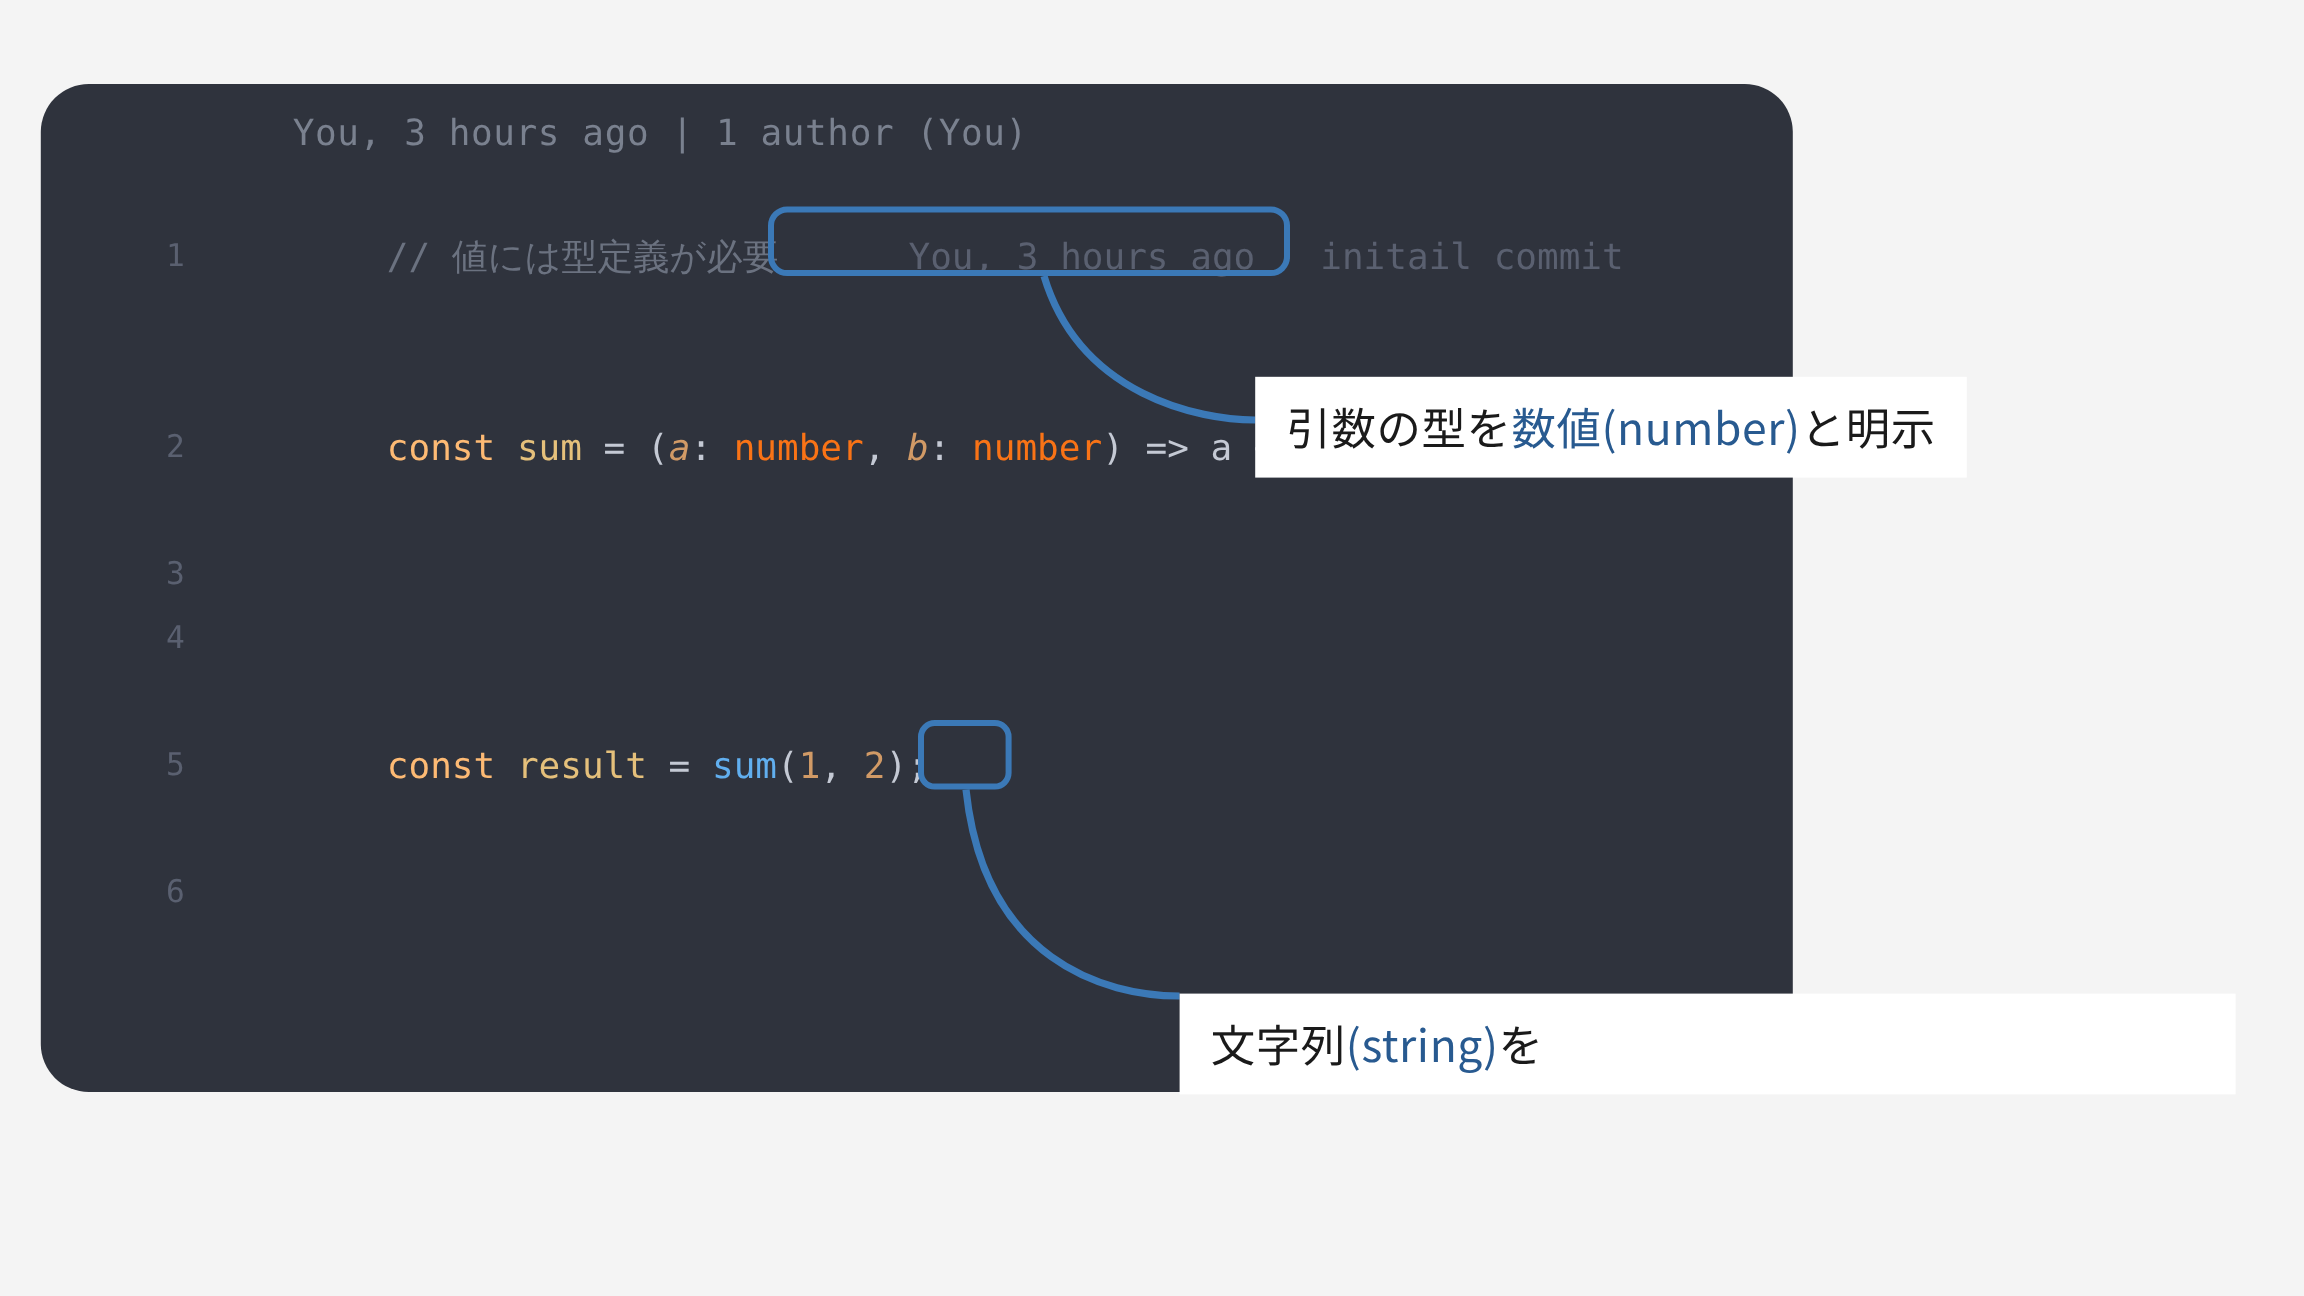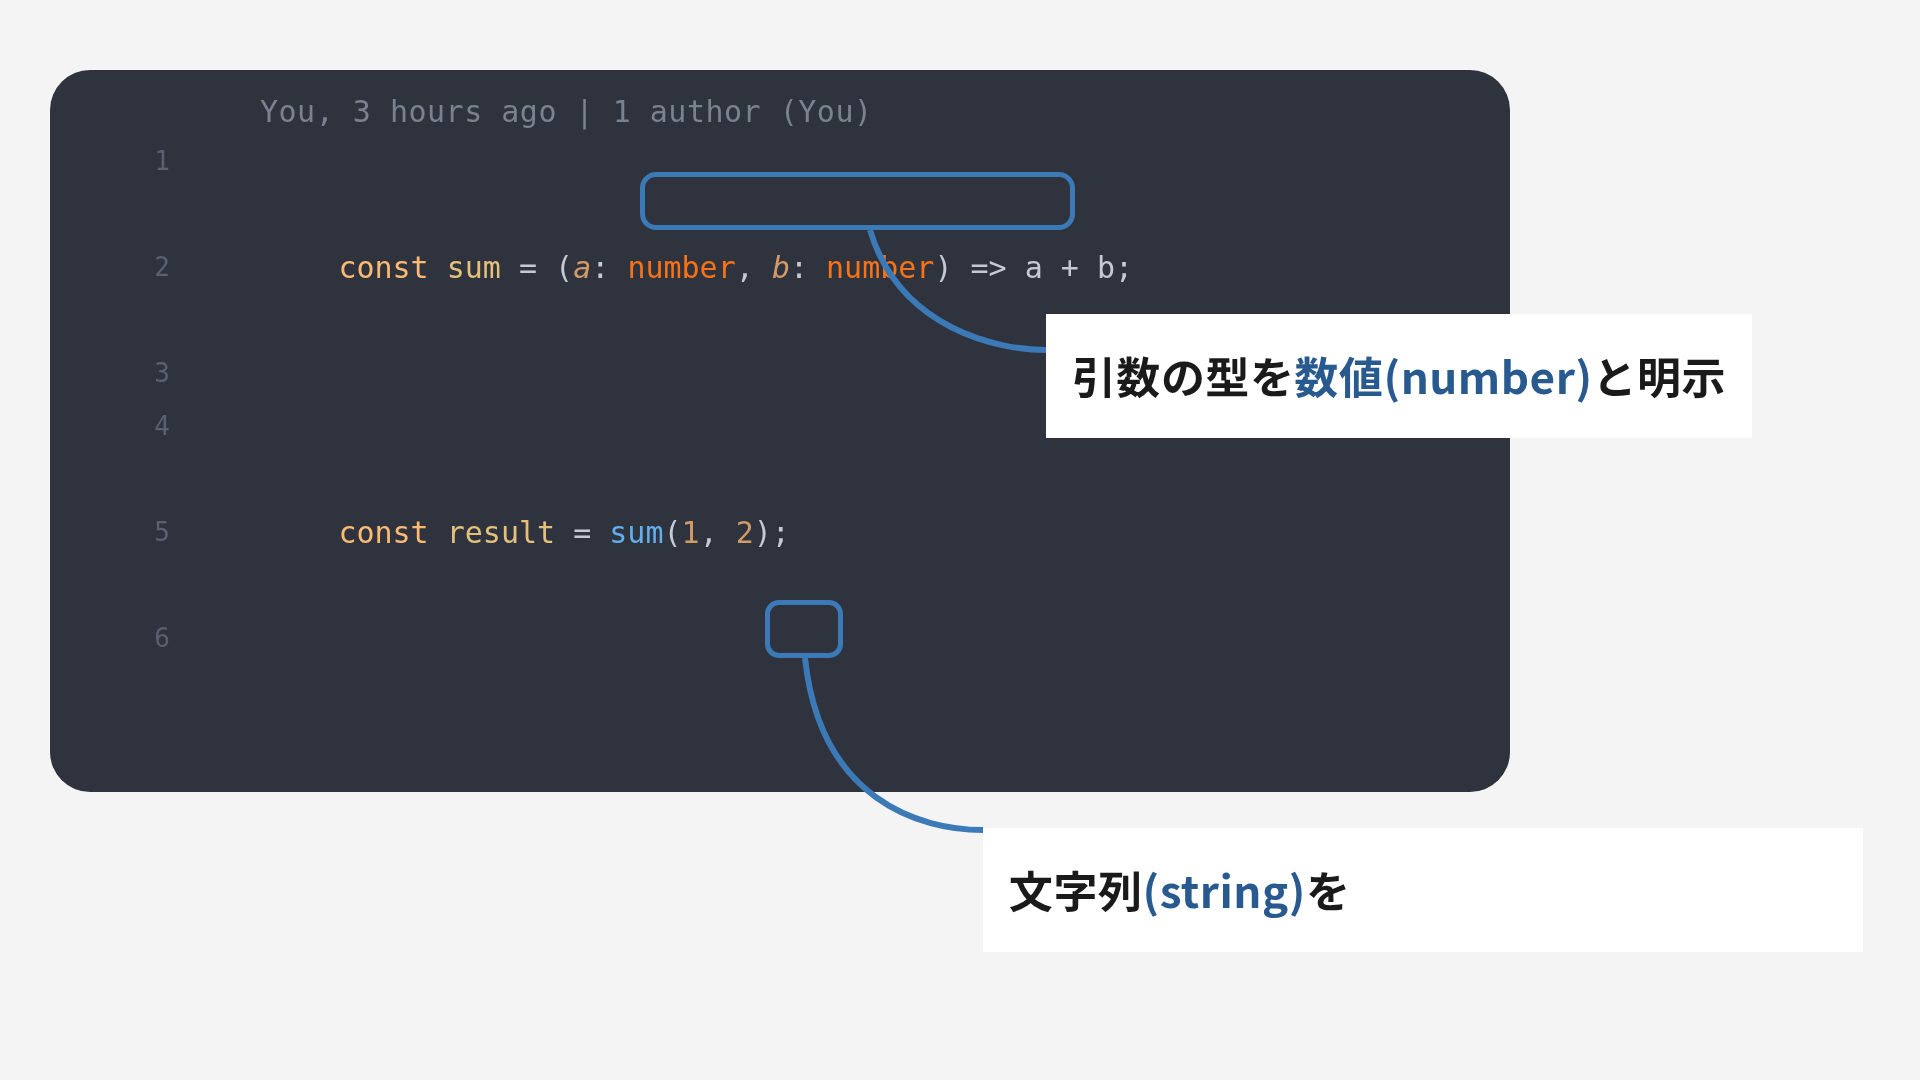--- a/index.html
+++ b/index.html
@@ -4,22 +4,22 @@
 <style>
   *{box-sizing:border-box;margin:0;padding:0}
   html,body{width:1920px;height:1080px;overflow:hidden}
   body{
     background:#f4f4f4;
     font-family:"Hiragino Kaku Gothic ProN","Noto Sans JP","Meiryo",sans-serif;
     position:relative;
   }
   .editor{
     position:absolute;
-    left:50px;top:70px;
-    width:1460px;height:722px;
+    left:34px;top:70px;
+    width:1460px;height:840px;
     background:#2f333d;
     border-radius:40px;
     padding:24px 0 0 0;
     overflow:hidden;
   }
   .blame{
     color:#7a818f;
     font-family:"Menlo","Consolas",monospace;
     font-size:30px;
     margin-left:210px;
@@ -58,42 +58,45 @@
     position:absolute;
     left:765px;top:600px;
     width:78px;height:58px;
     border:5px solid #3b79b7;
     border-radius:14px;
     pointer-events:none;
   }
   .callout{
     position:absolute;
     background:#fff;
-    padding:30px 26px;
-    font-weight:700;
-    font-size:44px;
+    padding:15px 26px;
+    font-weight:400;
+    font-size:37px;
     color:#1a1a1a;
     line-height:1.45;
     letter-spacing:.5px;
     white-space:nowrap;
     box-shadow:0 0 0 rgba(0,0,0,0);
   }
   .callout .accent{color:#285a90}
   .callout-1{left:1046px;top:314px}
   .callout-2{left:983px;top:828px;white-space:normal;width:880px}
   svg.connector{position:absolute;left:0;top:0;width:1920px;height:1080px;pointer-events:none}
 </style>
 </head>
 <body>
 
 <div class="editor">
   <div class="blame">You, 3 hours ago | 1 author (You)</div>
 
   <div class="line">
     <span class="ln">1</span>
+    <span class="code">
+      <span class="c-comment">// 値には型定義が必要</span><span>      </span><span class="c-inline">You, 3 hours ago · initail commit</span>
+    </span>
   </div>
 
   <div class="line">
     <span class="ln">2</span>
     <span class="code">
       <span class="c-kw">const</span><span> </span><span class="c-var">sum</span><span> = (</span><span class="c-param">a</span><span>: </span><span class="c-type">number</span><span>, </span><span class="c-param">b</span><span>: </span><span class="c-type">number</span><span>)</span><span> =&gt; a + b;</span>
     </span>
   </div>
 
   <div class="line">

